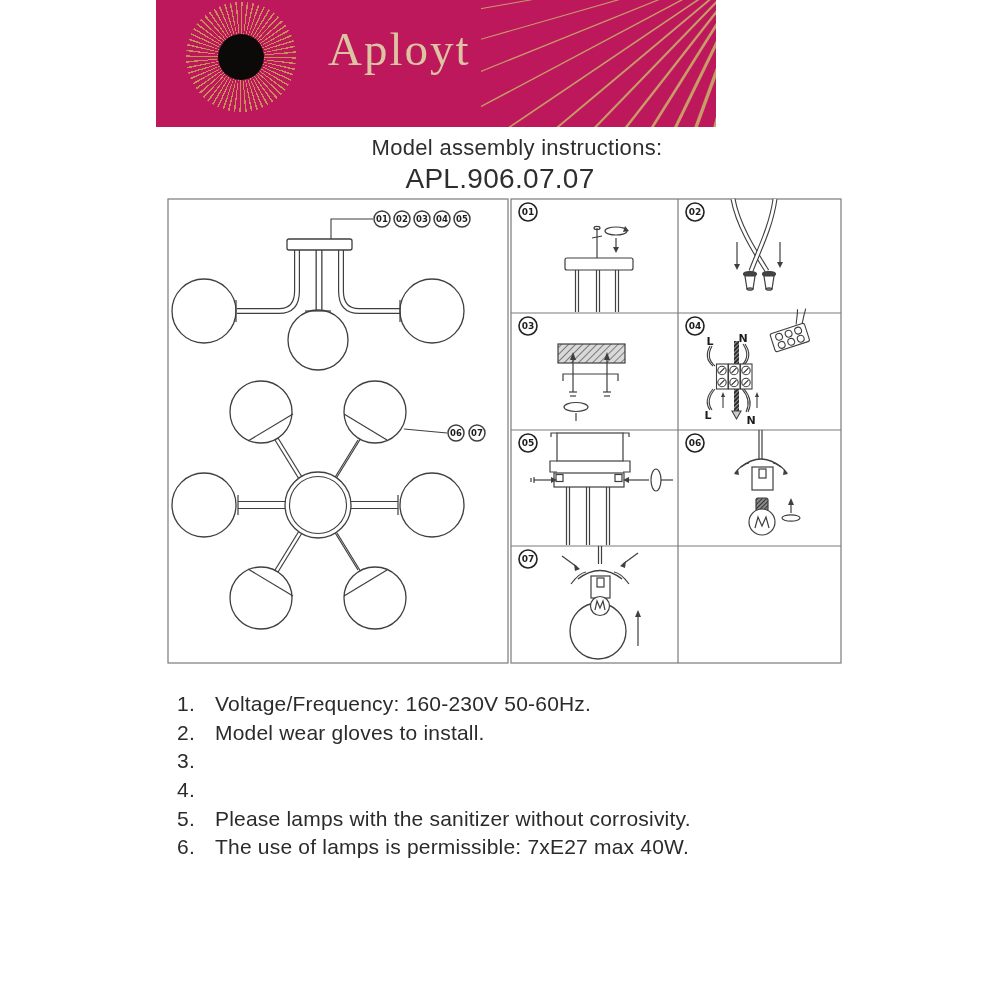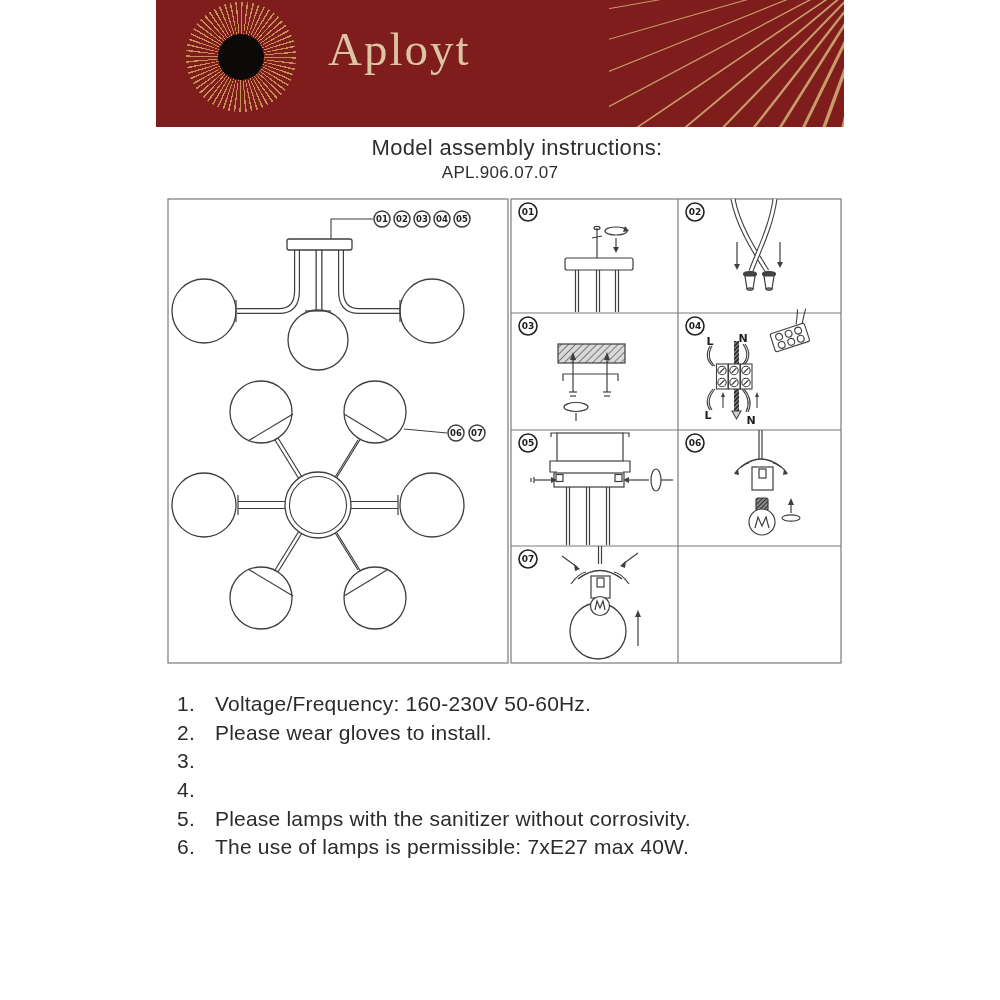--- a/index.html
+++ b/index.html
@@ -1,32 +1,32 @@
 <!DOCTYPE html>
 <html><head>
 <meta charset="utf-8">
 <style>
   html,body{margin:0;padding:0;background:#ffffff;}
   .page{position:relative;width:1000px;height:1000px;background:#fff;overflow:hidden;
         font-family:"Liberation Sans",sans-serif;}
   
-  .banner{position:absolute;left:156px;top:0;width:688px;height:127px;background:#7f1d1d;overflow:hidden;}
+  .banner{position:absolute;left:156px;top:0;width:560px;height:127px;background:#be185d;overflow:hidden;}
   .burst{position:absolute;left:28px;top:0;width:114px;height:114px;border-radius:50%;
          background:repeating-conic-gradient(#c49058 0deg 1.7deg, transparent 1.7deg 6deg);
          -webkit-mask:radial-gradient(circle closest-side, transparent 0 20%, #000 21% 96%, transparent 97%);
          mask:radial-gradient(circle closest-side, transparent 0 20%, #000 21% 96%, transparent 97%);}
   .burst-hole{position:absolute;left:62px;top:34px;width:46px;height:46px;border-radius:50%;background:#0c0a08;}
   .brand{position:absolute;left:172px;top:22px;font-family:"Liberation Serif",serif;
          font-size:47px;font-weight:400;color:#dcc3a2;letter-spacing:2px;}
   .fan{position:absolute;right:0;top:0;}
   
   .title{position:absolute;top:135px;left:0;width:1000px;text-align:center;
          font-size:22px;color:#2e2e2e;letter-spacing:.3px;padding-left:17px;}
   .model{position:absolute;top:163px;left:0;width:1000px;text-align:center;
-         font-size:17px;color:#2e2e2e;letter-spacing:.3px;}
+         font-size:28px;color:#2e2e2e;letter-spacing:.3px;}
   
   .diagram{position:absolute;left:160px;top:195px;}
   
   .notes{position:absolute;left:177px;top:692px;margin:0;padding:0;list-style:none;}
   .notes li{display:flex;height:28.7px;align-items:baseline;font-size:21px;color:#2b2b2b;letter-spacing:.2px;}
   .notes .num{width:38px;flex:0 0 38px;}
 </style>
 </head>
 <body>
 
@@ -346,21 +346,21 @@
     </g>
   </svg>
 
   <ol class="notes">
     <li>
       <span class="num">1.</span>
       <span>Voltage/Frequency: 160-230V 50-60Hz.</span>
     </li>
     <li>
       <span class="num">2.</span>
-      <span>Please wear gloves to install.</span>
+      <span>Model wear gloves to install.</span>
     </li>
     <li>
       <span class="num">3.</span>
     </li>
     <li>
       <span class="num">4.</span>
     </li>
     <li>
       <span class="num">5.</span>
       <span>Please lamps with the sanitizer without corrosivity.</span>

